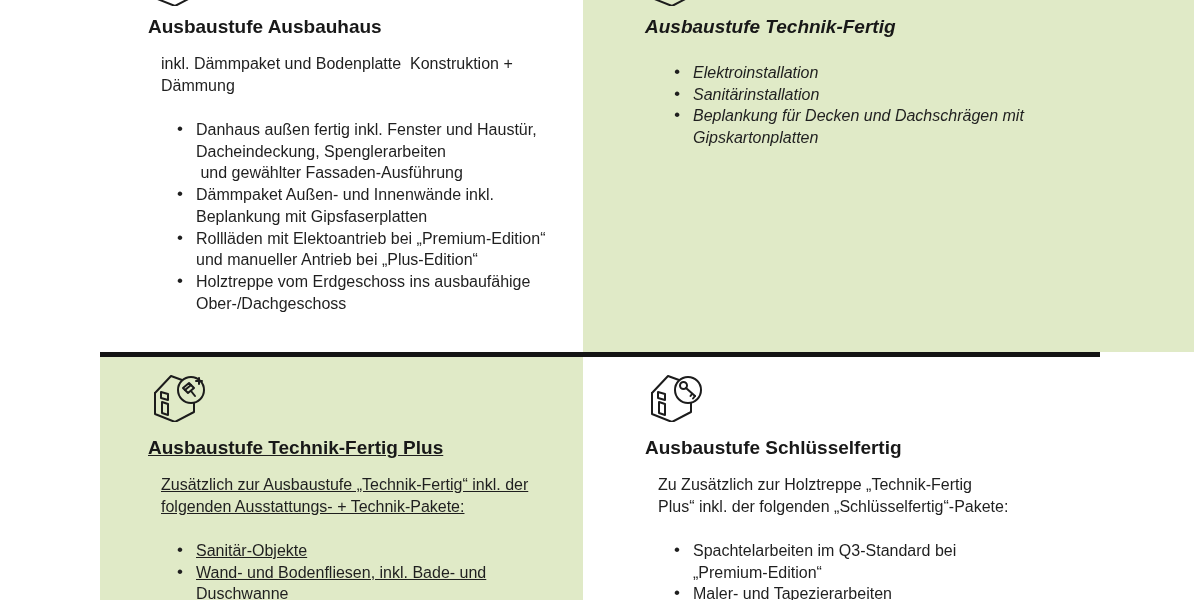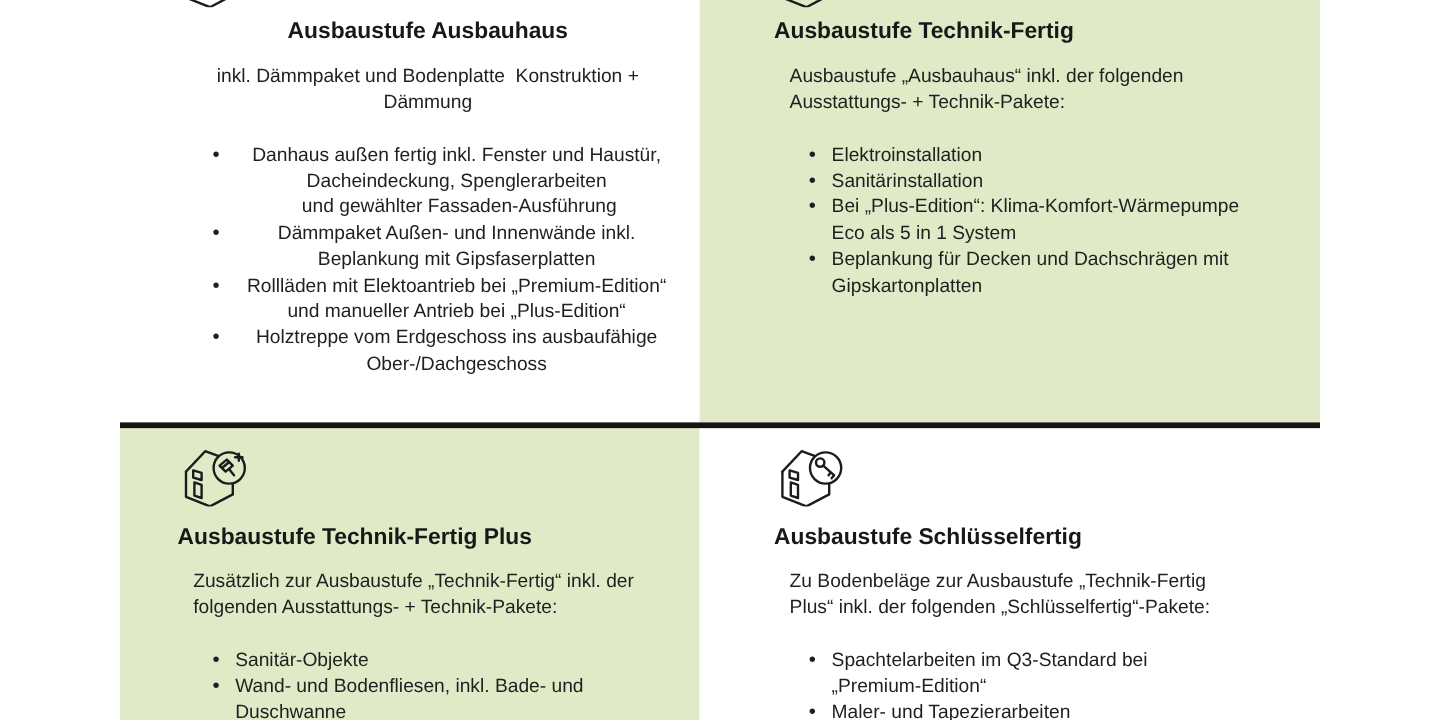--- a/index.html
+++ b/index.html
@@ -7,23 +7,23 @@
     --ink:#1f1f1f;
     --divider:#141414;
   }
   html,body{margin:0;padding:0;}
   body{
     width:1200px;height:600px;overflow:hidden;background:#ffffff;
     font-family:"Liberation Sans","DejaVu Sans",sans-serif;color:var(--ink);
   }
   .canvas{position:relative;width:1200px;height:600px;overflow:hidden;background:#ffffff;}
   .q{position:absolute;overflow:hidden;box-sizing:border-box;}
-  .q-tl{left:100px;top:0;width:483px;height:352px;background:#ffffff;padding:14px 18px 0 48px;text-align:center;}
-  .q-tr{left:583px;top:0;width:517px;height:352px;background:var(--green);padding:14px 18px 0 62px;}
-  .q-bl{left:100px;top:357px;width:483px;height:243px;background:var(--green);padding:11px 18px 0 48px;}
+  .q-tl{left:100px;top:0;width:483px;height:352px;background:#ffffff;padding:14px 18px 0 48px;}
+  .q-tr{left:583px;top:0;width:611px;height:352px;background:var(--green);padding:14px 18px 0 62px;font-style:italic;}
+  .q-bl{left:100px;top:357px;width:483px;height:243px;background:var(--green);padding:11px 18px 0 48px;text-decoration:underline;}
   .q-br{left:583px;top:357px;width:517px;height:243px;background:#ffffff;padding:11px 18px 0 62px;}
   .divider{position:absolute;left:100px;top:352px;width:1000px;height:5px;background:var(--divider);}
   h2{font-size:19px;line-height:26px;font-weight:bold;margin:0 0 3px 0;color:#181818;}
   .sub{font-size:16px;line-height:22px;margin:13px;white-space:pre-wrap;}
   ul.features{list-style:none;margin:22px 0 0 0;padding:0 0 0 29px;}
   ul.features li{
     position:relative;padding-left:19px;font-size:16px;line-height:21.7px;
     white-space:pre-wrap;margin:0;
   }
   ul.features li::before{content:"\2022";position:absolute;left:0;top:-1px;font-size:17px;}
@@ -74,27 +74,23 @@
         <path class="ln" d="M7,25 L23,8 L45,16"></path>
         <path class="ln" d="M7,25 L7,46 L27,54 L46,44 L46,33"></path>
         <path class="ln" d="M14,34 L14,45 L20,47 L20,36 Z"></path>
         <path class="ln" d="M13,24 L13,30 L20,32 L20,26 Z"></path>
         <circle class="ln badge-on-green" cx="43" cy="22" r="13"></circle>
         <path class="ln" d="M36,19 L42,14 L47,19 L41,24 Z"></path>
         <path class="ln" d="M44,21 L48,26"></path>
       </svg>
     </span>
     <h2>Ausbaustufe Technik-Fertig</h2>
-    <p class="sub">Ausbaustufe „Ausbauhaus“ inkl. der folgenden
-Ausstattungs- + Technik-Pakete:</p>
     <ul class="features">
       <li>Elektroinstallation</li>
       <li>Sanitärinstallation</li>
-      <li>Bei „Plus-Edition“: Klima-Komfort-Wärmepumpe
-Eco als 5 in 1 System</li>
       <li>Beplankung für Decken und Dachschrägen mit
 Gipskartonplatten</li>
     </ul>
   </section>
 
   <div class="divider"></div>
 
   <section class="q q-bl">
     <div class="icon-wrap">
       <svg width="58" height="54" viewBox="0 0 58 54">
@@ -128,21 +124,21 @@
         <path class="ln" d="M14,34 L14,45 L20,47 L20,36 Z"></path>
         <path class="ln" d="M13,24 L13,30 L20,32 L20,26 Z"></path>
         <circle class="ln badge-on-white" cx="43" cy="22" r="13"></circle>
         <circle class="ln" cx="38.5" cy="17.5" r="3.5"></circle>
         <path class="ln" d="M41,20 L50,28"></path>
         <path class="ln" d="M47,26 L45.5,28"></path>
         <path class="ln" d="M50,28 L48,30.5"></path>
       </svg>
     </div>
     <h2>Ausbaustufe Schlüsselfertig</h2>
-    <p class="sub">Zu Bodenbeläge zur Ausbaustufe „Technik-Fertig
+    <p class="sub">Zu Zusätzlich zur Holztreppe „Technik-Fertig
 Plus“ inkl. der folgenden „Schlüsselfertig“-Pakete:</p>
     <ul class="features">
       <li>Spachtelarbeiten im Q3-Standard bei
 „Premium-Edition“</li>
       <li>Maler- und Tapezierarbeiten</li>
       <li>Laminat oder textile Bodenbeläge (Teppich)</li>
     </ul>
   </section>
 
 </div>

